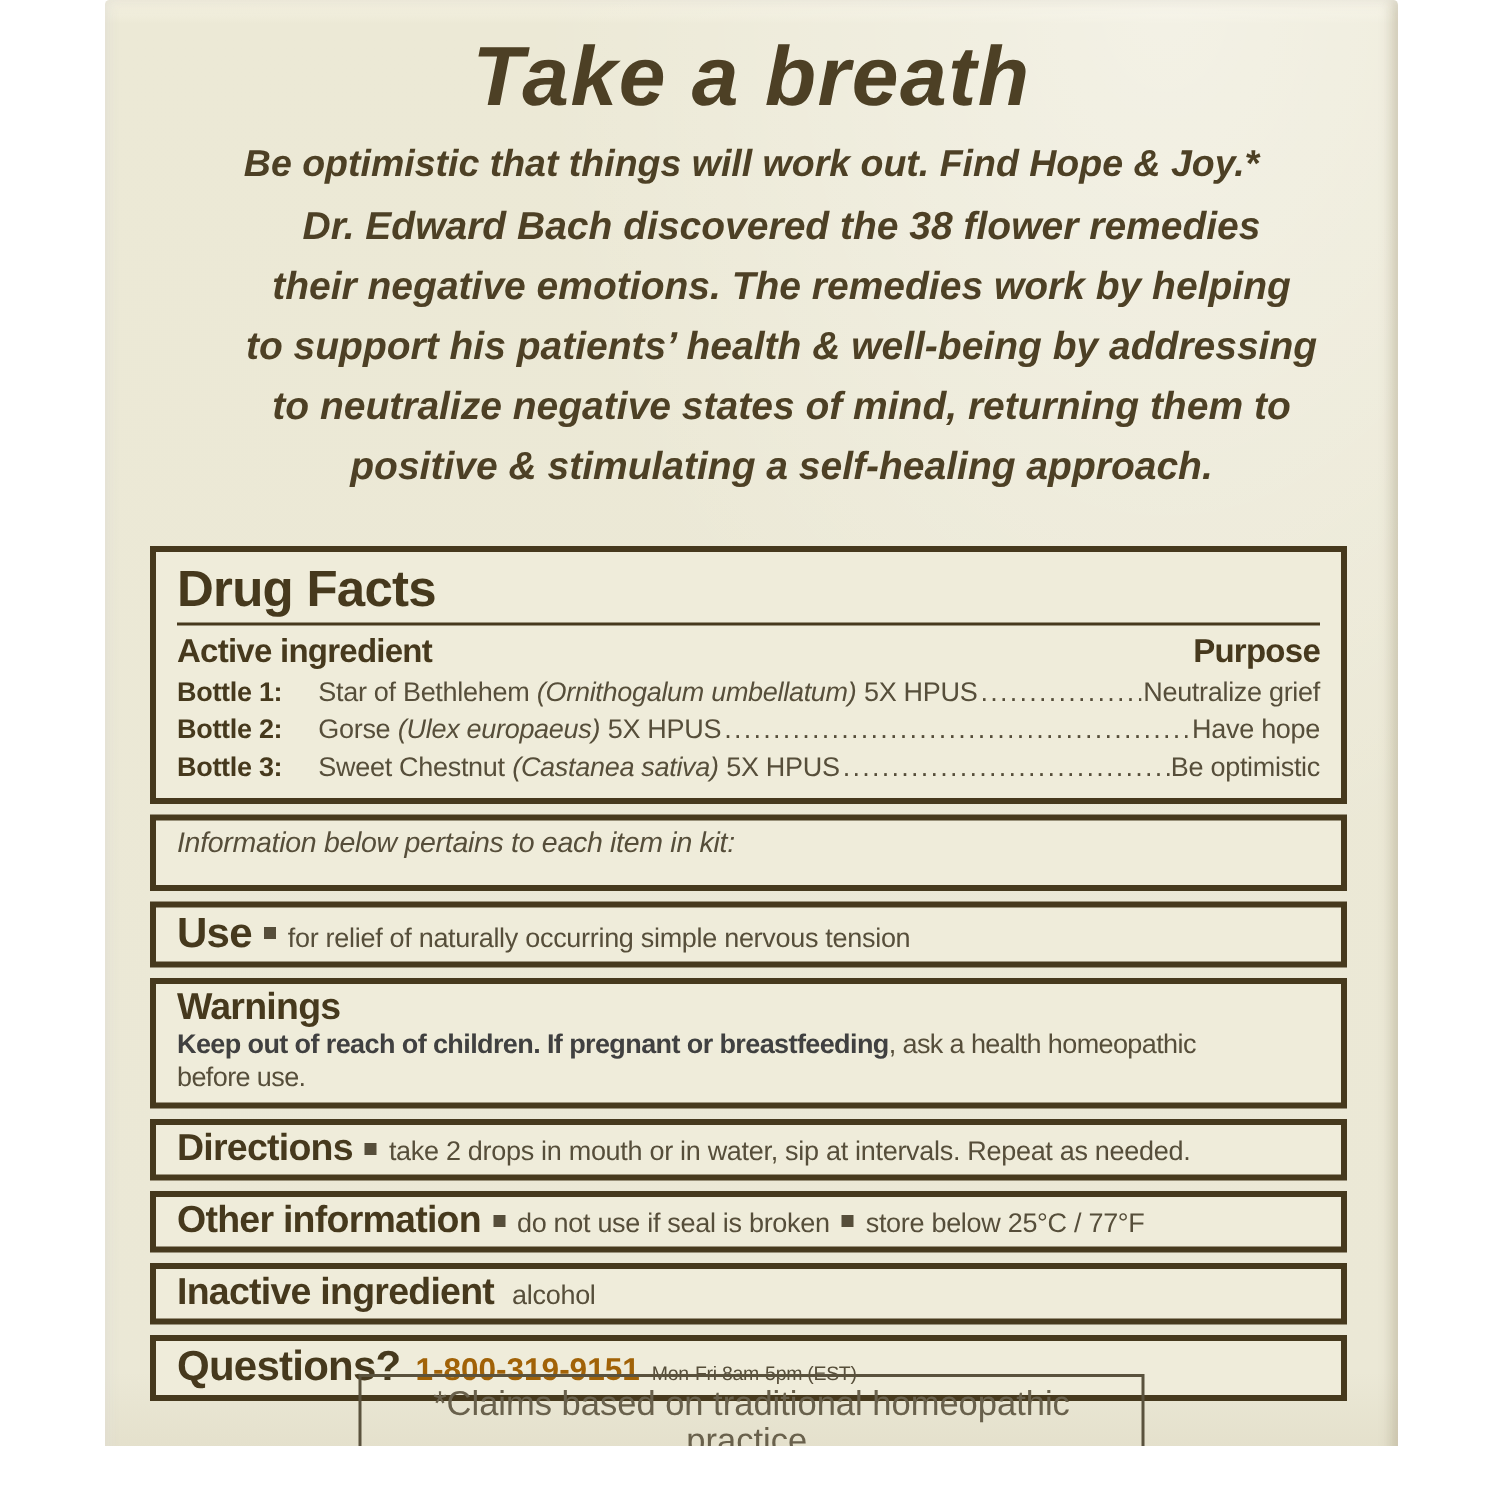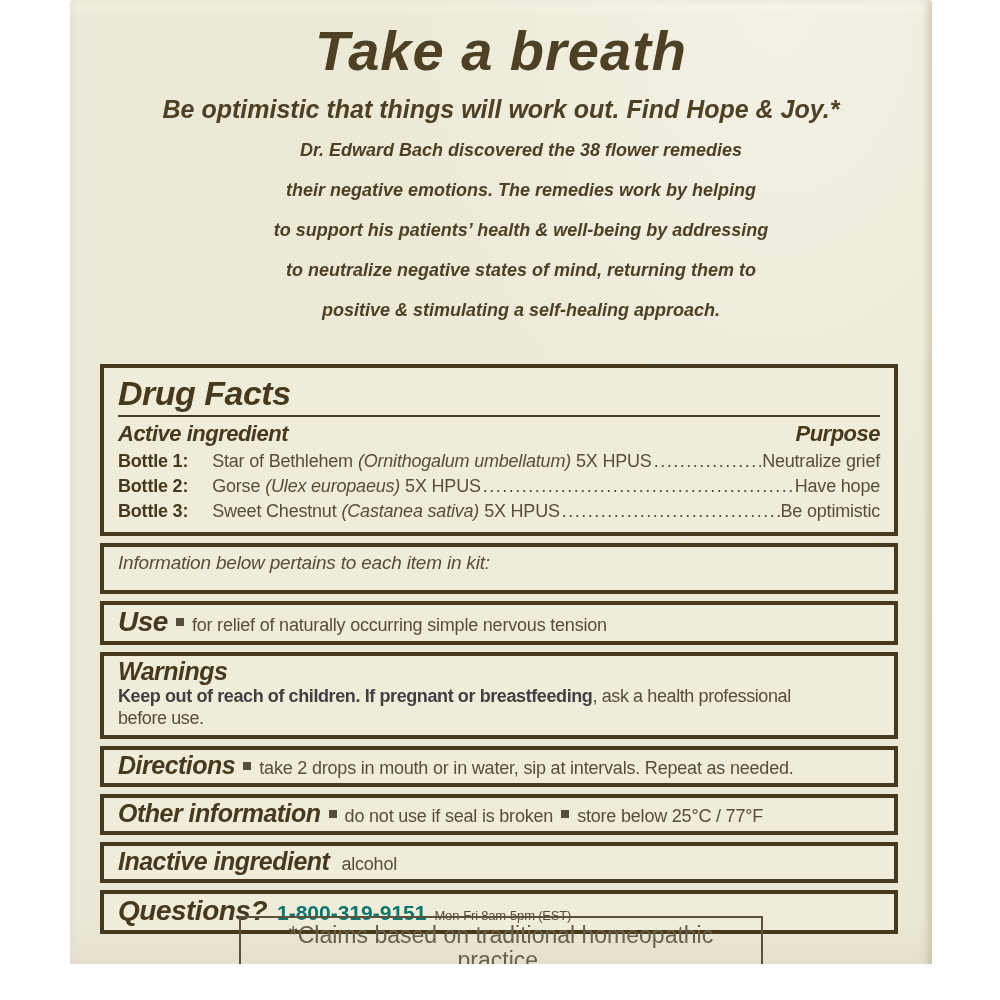--- a/index.html
+++ b/index.html
@@ -12,28 +12,28 @@
       radial-gradient(ellipse at 82% 0%, rgba(255,255,255,.38), rgba(255,255,255,0) 42%),
       linear-gradient(180deg,#f6f3e3 0,#ece9d6 16px,#ebe8d6 92%,#e3dfca 98%,#d9d5c0 100%);
     border-radius:3px 3px 14px 14px;
     box-shadow:inset 3px 0 7px rgba(255,255,255,.45), inset -4px 0 9px rgba(140,128,92,.22),
                inset 0 -5px 9px rgba(120,108,72,.28);}
 
   
   .hand{color:#4d4025;font-style:italic;font-weight:bold;text-align:center;}
   .brand-title{margin-top:20px;font-size:56px;line-height:62px;letter-spacing:1px;}
   .brand-subtitle{margin-top:12px;font-size:25px;line-height:31px;}
-  .brand-paragraph{margin-top:5px;font-size:18px;line-height:40px;margin-left:40px;}
+  .brand-paragraph{margin-top:5px;font-size:26px;line-height:40px;margin-left:40px;}
 
   
   .df-panel{position:absolute;left:30px;top:364px;width:798px;display:flex;
             flex-direction:column;gap:7px;box-sizing:border-box;}
   .dbox{border:4px solid #46391d;background:#efecda;box-sizing:border-box;
         color:#564e3a;font-size:18px;letter-spacing:-0.2px;padding:2px 14px 4px;}
-  .hd{font-weight:bold;font-style:italic;color:#46391d;letter-spacing:-0.5px;}
+  .hd{font-weight:bold;color:#46391d;letter-spacing:-0.5px;}
 
   .df-title{font-size:34px;line-height:38px;padding-top:4px;}
   .df-rule{border:0;border-top:2px solid #46391d;margin:3px 0 5px;}
   .ai-row{display:flex;justify-content:space-between;align-items:baseline;}
   .ai-label,.purpose-label{font-size:22px;line-height:24px;}
   .ing-rows{margin-top:3px;padding-bottom:4px;}
   .ing-row{display:flex;align-items:baseline;white-space:nowrap;line-height:25px;}
   .ing-row .bold{font-weight:bold;color:#46391d;margin-right:24px;}
   .ing-row .lat{font-style:italic;margin:0 5px;}
   .ing-row .pot{margin-right:1px;}
@@ -42,21 +42,21 @@
 
   .kit-note{font-style:italic;font-size:19px;line-height:26px;padding:3px 14px 14px;}
 
   .row-line{display:flex;align-items:baseline;white-space:nowrap;}
   .lab-lg{font-size:28px;line-height:30px;}
   .lab-md{font-size:25px;line-height:27px;}
   .sq{display:inline-block;width:8px;height:8px;background:#564e3a;margin:0 8px;
       align-self:center;flex:0 0 auto;}
   .warn-body{line-height:22px;letter-spacing:-0.4px;padding-bottom:2px;}
   .warn-body .bold{font-weight:bold;color:#404040;}
-  .phone{font-weight:bold;color:#0f766e;font-size:21px;letter-spacing:0;margin:0 8px 0 10px;}
+  .phone{font-weight:bold;color:#a16207;font-size:21px;letter-spacing:0;margin:0 8px 0 10px;}
   .hours{font-size:13px;}
   .use-text,.dir-text,.oi-text,.inactive-text{font-size:18px;}
 
   
   .footnote{position:absolute;left:50%;transform:translateX(-50%);top:916px;width:524px;
     border:2px solid #5a523d;background:transparent;color:#69614c;
     font-size:23px;line-height:25px;text-align:center;padding:5px 4px 6px;box-sizing:border-box;}
 </style>
 </head>
 <body>
@@ -119,21 +119,21 @@
         <div class="row-line">
           <span class="hd lab-lg">Use</span>
           <span class="sq"></span>
           <span class="use-text">for relief of naturally occurring simple nervous tension</span>
         </div>
       </div>
 
       <div class="dbox">
         <div class="hd lab-md">Warnings</div>
         <div class="warn-body">
-          <span class="bold">Keep out of reach of children. If pregnant or breastfeeding</span><span>, ask a health professional</span>
+          <span class="bold">Keep out of reach of children. If pregnant or breastfeeding</span><span>, ask a health homeopathic</span>
           <div>before use.</div>
         </div>
       </div>
 
       <div class="dbox">
         <div class="row-line">
           <span class="hd lab-md">Directions</span>
           <span class="sq"></span>
           <span class="dir-text">take 2 drops in mouth or in water, sip at intervals. Repeat as needed.</span>
         </div>

